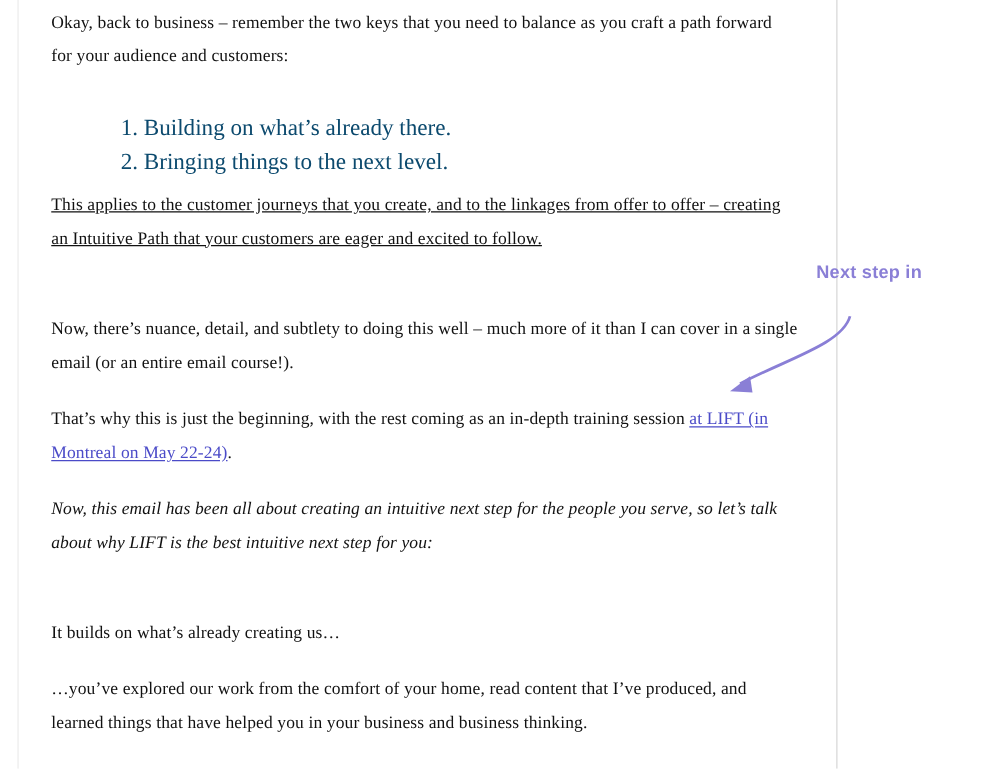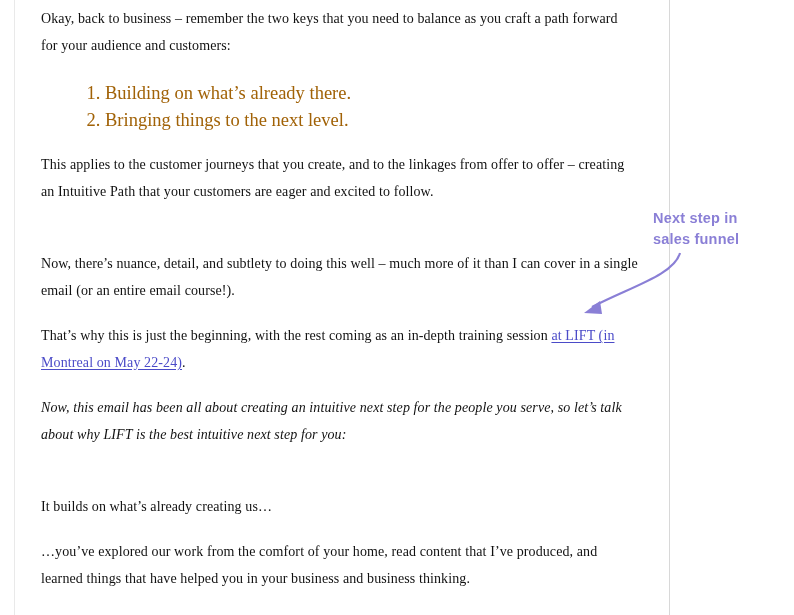--- a/index.html
+++ b/index.html
@@ -51,36 +51,36 @@
 
   p.para {
     margin: 0;
     font-size: 14px;
     line-height: 26.6px;
     color: #111111;
     letter-spacing: 0.1px;
   }
 
   .p1 { position: absolute; left: 41px; top: 6px;  width: 592px; }
-  .p2 { position: absolute; left: 41px; top: 152px; width: 586px; }
+  .p2 { position: absolute; left: 41px; top: 152px; width: 586px; text-decoration: underline; }
   .p3 { position: absolute; left: 41px; top: 251px; width: 600px; }
   .p4 { position: absolute; left: 41px; top: 323px; width: 592px; }
   .p5 { position: absolute; left: 41px; top: 395px; width: 600px; font-style: italic; }
   .p6 { position: absolute; left: 41px; top: 494px; width: 592px; }
   .p7 { position: absolute; left: 41px; top: 539px; width: 592px; }
 
   ol.numbered {
     position: absolute;
     left: 41px;
     top: 78px;
-    margin: 2px;
+    margin: 12px;
     padding-left: 62px;
     font-size: 18.5px;
     line-height: 27px;
-    color: #a16207;
+    color: #0c4a6e;
   }
   ol.numbered li {
     margin: 0;
     padding: 0;
   }
 
   a.link {
     color: #4b4bc8;
     text-decoration: underline;
     text-underline-offset: 2px;
@@ -131,19 +131,18 @@
 <p class="para p4"><span>That’s why this is just the beginning, with the rest coming as an in-depth training session </span><a class="link" href="#">at LIFT (in Montreal on May 22-24)</a><span>.</span></p>
 
 <p class="para p5">Now, this email has been all about creating an intuitive next step for the people you serve, so let’s talk about why LIFT is the best intuitive next step for you:</p>
 
 <p class="para p6">It builds on what’s already creating us…</p>
 
 <p class="para p7">…you’ve explored our work from the comfort of your home, read content that I’ve produced, and learned things that have helped you in your business and business thinking.</p>
 
 <div class="annotation-label">
   <div>Next step in</div>
-  <div>sales funnel</div>
 </div>
 
 <svg class="annotation-arrow" viewBox="0 0 120 80">
   <path d="M110 8 C104 30 60 42 22 62" stroke="#8a7fd6" stroke-width="2.2" fill="none"></path>
   <path d="M14 68 L30 56 L32 69 Z" fill="#8a7fd6"></path>
 </svg>
 
 </body></html>

